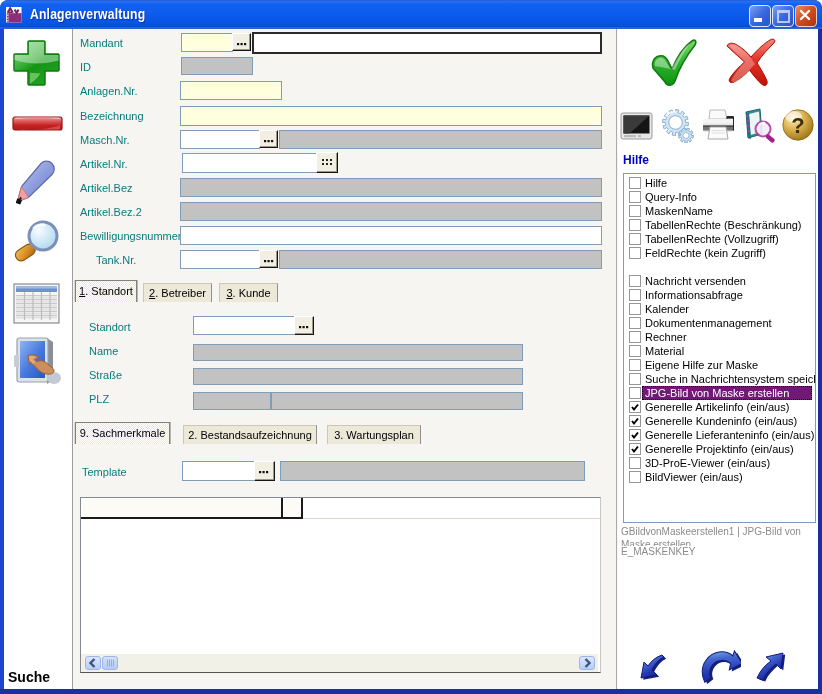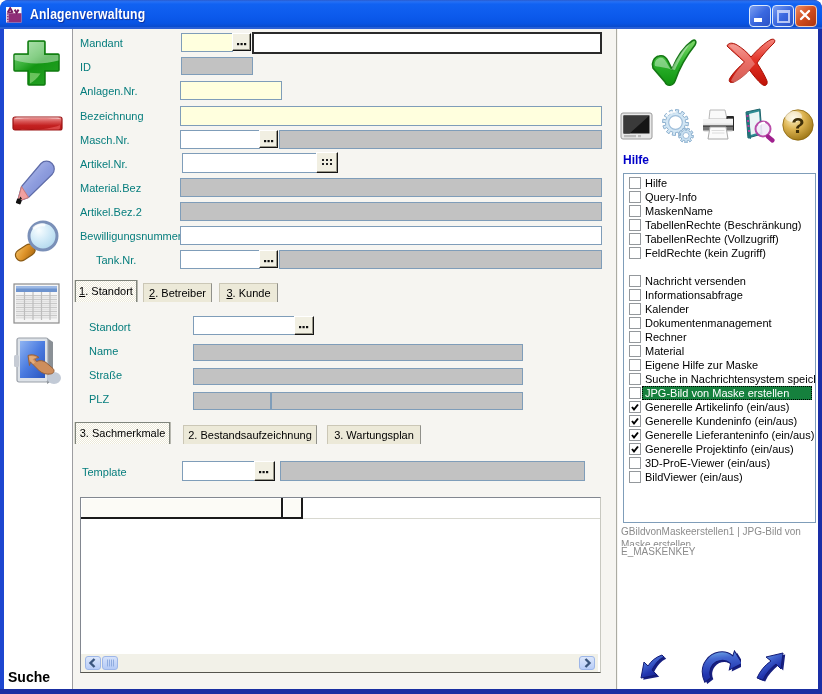--- a/index.html
+++ b/index.html
@@ -145,21 +145,21 @@
   </g>
   <path d="M16,21.5 c3,-1 6,0 8,1.5 l-4.5,1 2.5,3.5 -2,1.5 -3.5,-4 Z" fill="#E2AC7C"></path>
  </svg>
 
  <div class="lbl" style="left:80px;top:37px">Mandant</div>
  <div class="lbl" style="left:80px;top:61px">ID</div>
  <div class="lbl" style="left:80px;top:85px">Anlagen.Nr.</div>
  <div class="lbl" style="left:80px;top:110px">Bezeichnung</div>
  <div class="lbl" style="left:80px;top:134px">Masch.Nr.</div>
  <div class="lbl" style="left:80px;top:158px">Artikel.Nr.</div>
- <div class="lbl" style="left:80px;top:182px">Material.Bez</div>
+ <div class="lbl" style="left:80px;top:182px">Artikel.Bez</div>
  <div class="lbl" style="left:80px;top:206px">Artikel.Bez.2</div>
  <div class="lbl" style="left:80px;top:230px">Bewilligungsnummer</div>
  <div class="lbl" style="left:96px;top:254px">Tank.Nr.</div>
  <div class="fld cream" style="left:181px;top:33px;width:50px;height:17px"></div>
  <div class="btn3" style="left:232px;top:33px;width:17px;height:16px;font-size:10px;line-height:9px">
       <svg width="17" height="15" style="display:block">
         <g fill="#111">
           <rect x="4" y="9" width="2.2" height="2.2"></rect>
           <rect x="7.5" y="9" width="2.2" height="2.2"></rect>
           <rect x="11" y="9" width="2.2" height="2.2"></rect>
@@ -225,21 +225,21 @@
           <rect x="7.5" y="9" width="2.2" height="2.2"></rect>
           <rect x="11" y="9" width="2.2" height="2.2"></rect>
         </g>
       </svg>
     </div>
  <div class="fld gray" style="left:193px;top:344px;width:328px;height:15px"></div>
  <div class="fld gray" style="left:193px;top:368px;width:328px;height:15px"></div>
  <div class="fld gray" style="left:193px;top:392px;width:76px;height:16px"></div>
  <div class="fld gray" style="left:271px;top:392px;width:250px;height:16px"></div>
 
- <div class="tabA" style="left:75px;top:422px;width:93px;height:21px;line-height:20px">3. Sachmerkmale</div>
+ <div class="tabA" style="left:75px;top:422px;width:93px;height:21px;line-height:20px">9. Sachmerkmale</div>
  <div class="tab" style="left:183px;top:425px;width:132px;height:18px;line-height:18px">2. Bestandsaufzeichnung</div>
  <div class="tab" style="left:327px;top:425px;width:92px;height:18px;line-height:18px">3. Wartungsplan</div>
 
  <div class="lbl" style="left:82px;top:466px">Template</div>
  <div class="fld" style="left:182px;top:461px;width:71px;height:18px"></div>
  <div class="btn3" style="left:254px;top:461px;width:19px;height:18px;font-size:10px;line-height:11px">
       <svg width="17" height="15" style="display:block">
         <g fill="#111">
           <rect x="4" y="9" width="2.2" height="2.2"></rect>
           <rect x="7.5" y="9" width="2.2" height="2.2"></rect>
@@ -394,21 +394,21 @@
 <div class="li" style="top:184px">
         <span class="cb"></span>
         <span class="lt">Eigene Hilfe zur Maske</span>
       </div>
 <div class="li" style="top:198px">
         <span class="cb"></span>
         <span class="lt">Suche in Nachrichtensystem speich</span>
       </div>
 <div class="li" style="top:212px">
         <span class="cb"></span>
-        <span class="lt" style="left:18px;background:#15803d;color:#fff;width:167px;padding:1px 0 1px 3px;margin-top:-1px;outline:1px dotted #000;outline-offset:-1px">JPG-Bild von Maske erstellen</span>
+        <span class="lt" style="left:18px;background:#701a75;color:#fff;width:167px;padding:1px 0 1px 3px;margin-top:-1px;outline:1px dotted #000;outline-offset:-1px">JPG-Bild von Maske erstellen</span>
       </div>
 <div class="li" style="top:226px">
         <span class="cb">
           <svg width="10" height="10" style="position:absolute;left:0;top:0">
             <path d="M2,5 L4,7.5 L8,2.5" stroke="#000" stroke-width="2" fill="none"></path>
           </svg>
         </span>
         <span class="lt">Generelle Artikelinfo (ein/aus)</span>
       </div>
 <div class="li" style="top:240px">

